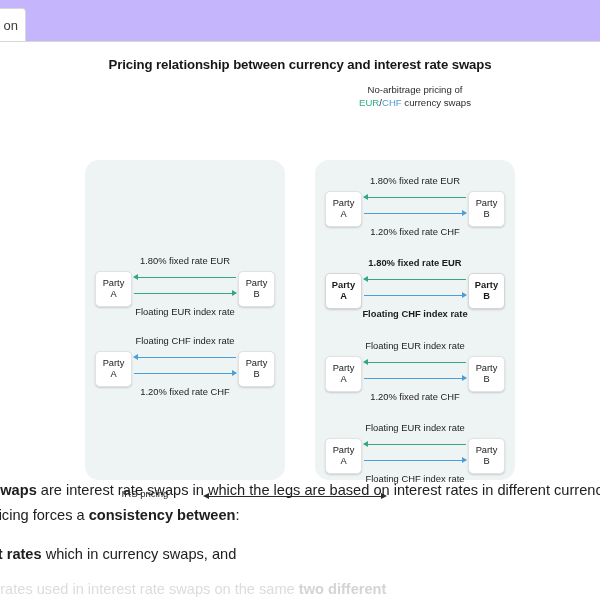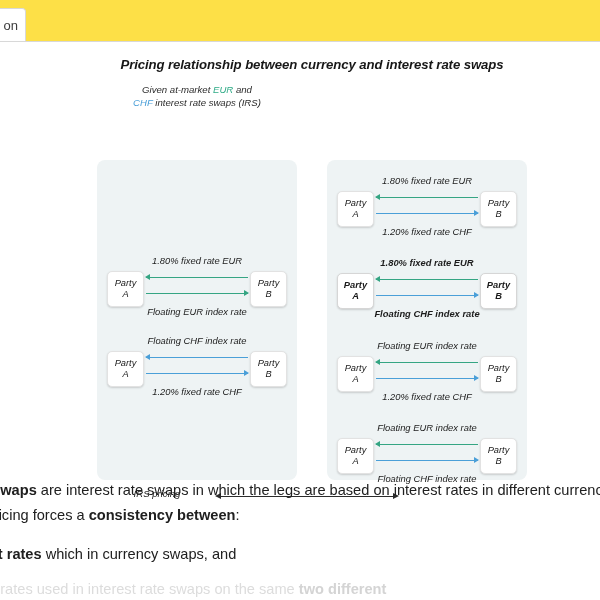--- a/index.html
+++ b/index.html
@@ -10,21 +10,21 @@
     background: #ffffff;
     font-family: "Liberation Sans", sans-serif;
     color: #1a1a1a;
   }
 
   
   #tabstrip {
     position: absolute;
     top: 0; left: 0;
     width: 600px; height: 42px;
-    background: #fde047;
+    background: #c4b5fd;
   }
   #tabstrip .strip-line {
     position: absolute;
     left: 0; right: 0; bottom: 0;
     height: 1px;
     background: #d8d8d8;
   }
   #tabstrip .tab {
     position: absolute;
     left: -44px; top: 8px;
@@ -38,22 +38,22 @@
     line-height: 33px;
     text-align: right;
     padding-right: 7px;
     overflow: hidden;
     white-space: nowrap;
   }
 
   
   #figure {
     position: absolute;
-    top: 42px; left: 12px;
-    width: 520px; height: 430px; font-style: italic;
+    top: 42px; left: 0;
+    width: 520px; height: 430px;
   }
   #fig-title {
     position: absolute;
     top: 15px; left: 0; width: 600px;
     text-align: center;
     font-size: 13.2px;
     font-weight: bold;
     color: #171717;
     letter-spacing: -0.1px;
   }
@@ -68,21 +68,21 @@
   #head-left  { left: 85px;  width: 200px; }
   #head-right { left: 315px; width: 200px; }
   .eur { color: #2fab87; }
   .chf { color: #4a9fd8; }
   .slash { color: #2b2b2b; }
 
   
   .panel {
     position: absolute;
     background: #eef3f4;
-    border-radius: 8px;
+    border-radius: 14px;
     padding-left: 7px;
   }
   #panel-left  { left: 85px;  top: 118px; width: 200px; height: 320px; }
   #panel-right { left: 315px; top: 118px; width: 200px; height: 320px; }
 
   
   .swap {
     position: absolute;
     width: 186px;
     height: 62px;
@@ -208,25 +208,25 @@
   <div class="tab">
     <span>on</span>
   </div>
   <div class="strip-line"></div>
 </div>
 
 <div id="figure">
 
   <div id="fig-title">Pricing relationship between currency and interest rate swaps</div>
 
-  <div class="col-head" id="head-left">
-    <span>Given at-market </span><span class="eur">EUR</span><span> and</span><br>
-    <span class="chf">CHF</span><span> interest rate swaps (IRS)</span>
+
+  <div class="col-head" id="head-right">
+    <span>No-arbitrage pricing of</span><br>
+    <span class="eur">EUR</span><span class="slash">/</span><span class="chf">CHF</span><span> currency swaps</span>
   </div>
-
 
   <div class="panel" id="panel-left">
       <div class="swap" style="top: 95px;">
         <div class="lbl lbl-top">1.80% fixed rate EUR</div>
         <div class="party party-a"><span>Party</span><br><span>A</span></div>
         <div class="party party-b"><span>Party</span><br><span>B</span></div>
         <div class="arrow arrow-upper to-left green">
           <div class="head"></div>
           <div class="shaft"></div>
         </div>

